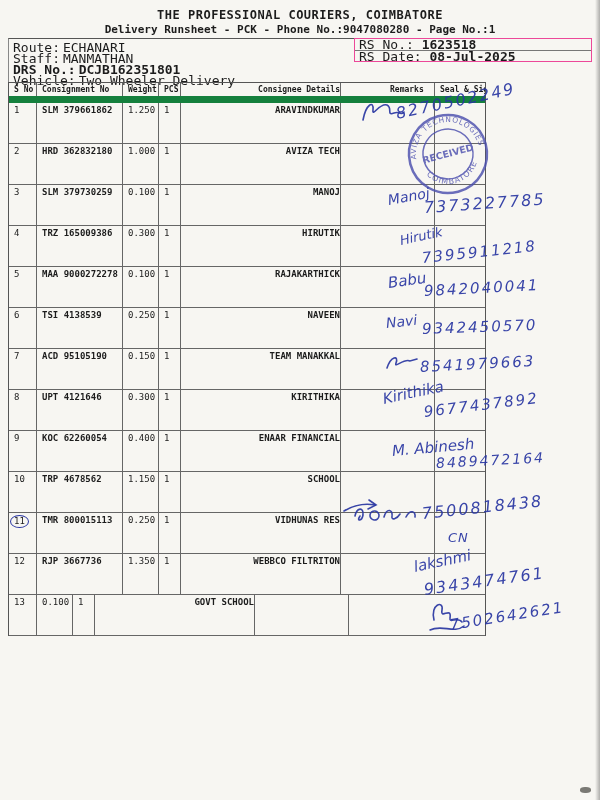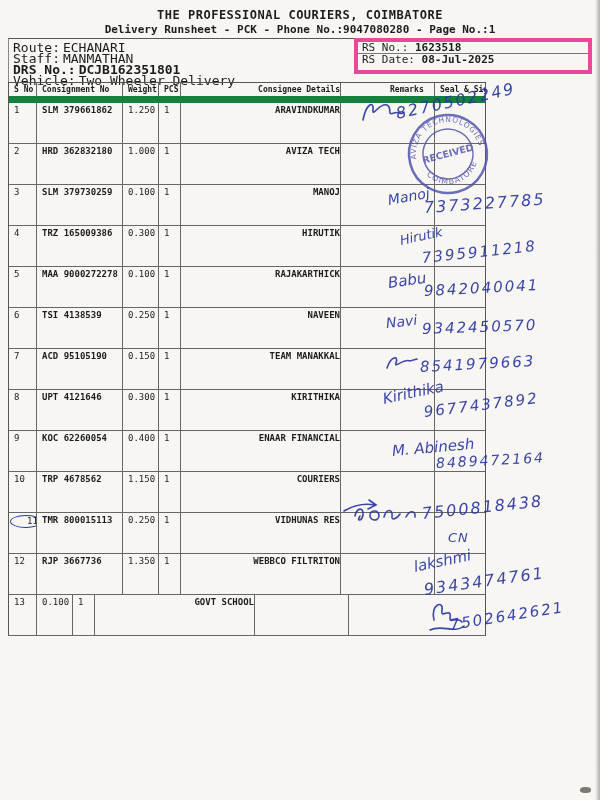--- a/index.html
+++ b/index.html
@@ -10,37 +10,37 @@
   .title{position:absolute;top:8px;left:0;width:100%;text-align:center;
         font-size:12px;font-weight:bold;letter-spacing:.5px;}
   .subtitle{position:absolute;top:23px;left:0;width:100%;text-align:center;
         font-size:11px;font-weight:bold;}
   
   .info{position:absolute;top:38px;left:8px;width:584px;height:44px;
         border-top:1px solid #555;border-left:1px solid #888;box-sizing:border-box;}
   .iline{position:absolute;left:4px;font-size:13px;white-space:nowrap;}
   .iline .lab{margin-right:3px;}
   .bold{font-weight:bold;}
-  .rsbox{position:absolute;right:0;top:-1px;width:238px;height:36px;
-        border:4px solid #ec4899;box-sizing:border-box;font-size:11px;}
+  .rsbox{position:absolute;right:0;top:-1px;width:238px;height:24px;
+        border:1px solid #ec4899;box-sizing:border-box;font-size:13px;}
   .rsline{padding:0 4px;height:11px;line-height:11px;white-space:nowrap;}
   .rsline:first-child{border-bottom:1px solid #777;}
   
   .tbl{position:absolute;top:82px;left:8px;width:478px;
         border:1px solid #555;border-bottom:none;box-sizing:border-box;background:transparent;}
   .hrow{display:flex;height:13px;border-bottom:7px solid #15803d;}
   .brow{display:flex;height:40px;border-bottom:1px solid #666;}
   .cell{box-sizing:border-box;border-right:1px solid #666;padding:2px 0 0 5px;
         font-size:9px;overflow:hidden;white-space:nowrap;}
   .hcell{font-size:8px;font-weight:bold;padding-top:2px;}
   .c0{width:28px;} .c1{width:86px;} .c2{width:36px;} .c3{width:22px;}
   .c4{width:160px;text-align:right;} .c5{width:50px;margin-left:44px;} .c6{flex:1;border-right:none;}
   .consign,.consignee{font-weight:bold;}
   .circled{display:inline-block;border:1.6px solid #2936a2;border-radius:50%;
-        padding:0 3px 1px 16px;margin-left:-4px;}
+        padding:0 3px 1px 3px;margin-left:-4px;}
   
   .sig{position:absolute;color:#2936a2;font-family:"DejaVu Sans",sans-serif;font-style:italic;
         white-space:nowrap;transform-origin:left center;opacity:.92;}
   .sig.num{font-size:15px;letter-spacing:2px;}
   .sig.name{font-size:14px;}
   .scr{position:absolute;overflow:visible;}
   .scr path{stroke:#2936a2;stroke-width:1.6;fill:none;stroke-linecap:round;opacity:.92;}
   .stamp{position:absolute;left:406px;top:112px;transform:rotate(-15deg);opacity:.82;}
   .stamp circle{stroke:#4c4fae;fill:none;}
   .stamp text{fill:#4c4fae;font-family:"DejaVu Sans",sans-serif;}
@@ -170,21 +170,21 @@
           <div class="cell c3"><span>1</span></div>
           <div class="cell c4 consignee"><span>ENAAR FINANCIAL</span></div>
           <div class="cell c5"></div>
           <div class="cell c6"></div>
         </div>
         <div class="brow">
           <div class="cell c0"><span>10</span></div>
           <div class="cell c1 consign"><span>TRP 4678562</span></div>
           <div class="cell c2"><span>1.150</span></div>
           <div class="cell c3"><span>1</span></div>
-          <div class="cell c4 consignee"><span>COURIERS</span></div>
+          <div class="cell c4 consignee"><span>SCHOOL</span></div>
           <div class="cell c5"></div>
           <div class="cell c6"></div>
         </div>
         <div class="brow">
           <div class="cell c0"><span class="circled">11</span></div>
           <div class="cell c1 consign"><span>TMR 800015113</span></div>
           <div class="cell c2"><span>0.250</span></div>
           <div class="cell c3"><span>1</span></div>
           <div class="cell c4 consignee"><span>VIDHUNAS RES</span></div>
           <div class="cell c5"></div>

